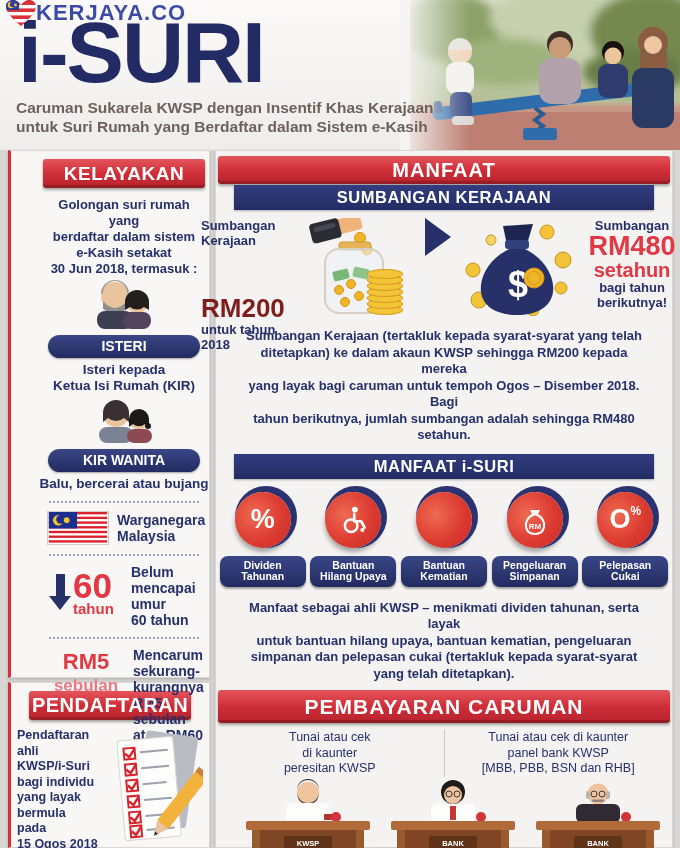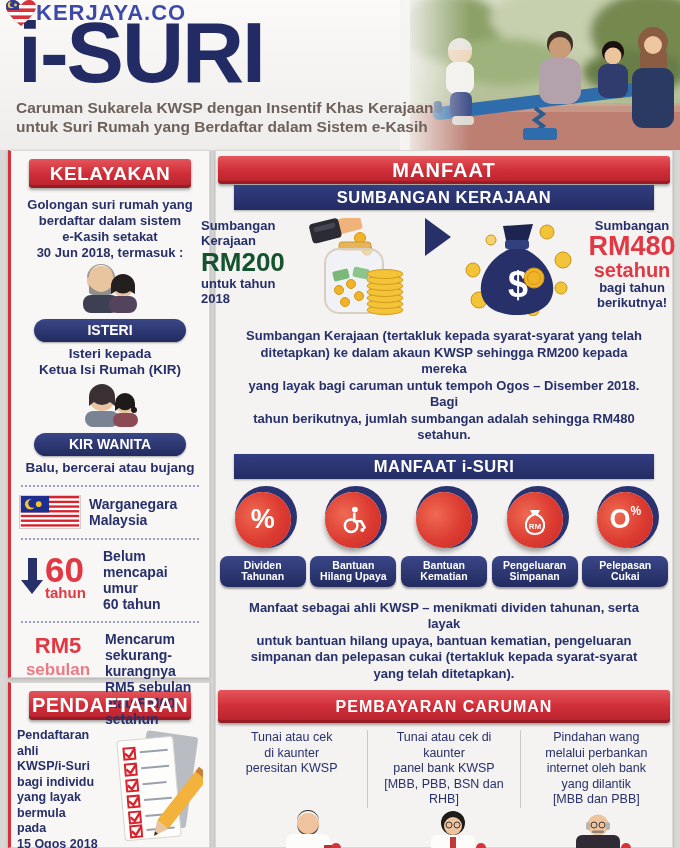--- a/index.html
+++ b/index.html
@@ -22,21 +22,21 @@
   .bar-red{background:linear-gradient(#e4555b 0%,#d02e38 50%,#b6232d 100%);color:#fff;
            font-weight:800;text-align:center;border-radius:3px;
            box-shadow:0 2px 3px rgba(0,0,0,.35), inset 0 -3px 0 rgba(0,0,0,.18);}
   .bar-navy{background:linear-gradient(#323d80,#232c63);color:#fff;font-weight:800;
             text-align:center;box-shadow:0 1px 2px rgba(0,0,0,.3);}
   .pre{white-space:pre-line;}
   
   .left-col{position:absolute;left:8px;top:150px;width:202px;}
   .panel{background:#f8f7f5;border:1px solid #dad8d4;border-left:3px solid #d6303a;
          box-shadow:0 1px 3px rgba(0,0,0,.2);}
-  .elig{height:528px;}
+  .elig{height:528px;padding-left:28px;}
   .reg{margin-top:4px;height:166px;}
   .left-bar{width:162px;height:29px;margin:8px auto 0;font-size:19px;line-height:29px;letter-spacing:.5px;}
   .intro{margin:9px 6px 0;font-size:13px;line-height:16px;font-weight:800;text-align:center;color:#27306b;}
   .pill{display:block;width:152px;height:23px;margin:2px auto 0;border-radius:12px;
         background:linear-gradient(#3a4687,#222b60);color:#fff;font-size:14px;line-height:23px;
         font-weight:800;text-align:center;box-shadow:0 1px 2px rgba(0,0,0,.35);}
   .gdesc{margin-top:4px;font-size:13.5px;line-height:16px;font-weight:800;text-align:center;}
   .divider{border-top:2px dotted #98a0bd;margin:9px 10px 0;}
   .crit-row{display:flex;align-items:center;gap:8px;margin:8px 8px 0;}
   .crit-text{font-size:14px;line-height:16px;font-weight:800;color:#27306b;}
@@ -52,39 +52,39 @@
   .rm5-unit{font-size:17px;font-weight:700;color:#ea7a85;line-height:18px;}
   .reg-row{display:flex;margin:8px 6px 0;gap:2px;}
   .reg-text{font-size:12.5px;line-height:15.5px;font-weight:800;color:#27306b;flex:1;}
   
   .right-col{position:absolute;left:215px;top:150px;width:458px;height:698px;
              background:#f4f3f1;border:1px solid #dad8d4;box-shadow:0 1px 3px rgba(0,0,0,.2);}
   .manfaat-bar{margin:5px 2px 0;height:28px;font-size:20px;line-height:28px;letter-spacing:1px;}
   .sub-bar{margin:1px 18px 0;height:25px;font-size:16.5px;line-height:25px;letter-spacing:.5px;}
   .gov-row{display:flex;align-items:flex-start;justify-content:center;gap:4px;margin-top:8px;height:100px;}
   .gov-left{width:92px;flex:none;font-size:13px;line-height:15px;font-weight:800;}
-  .gov-amount{font-size:26px;line-height:28px;font-weight:800;color:#14532d;}
+  .gov-amount{font-size:26px;line-height:28px;font-weight:800;color:#7f1d1d;margin-top:46px;}
   .gov-right{width:110px;flex:none;text-align:center;font-size:13px;line-height:15px;font-weight:800;}
   .gov-amount2{font-size:27px;line-height:27px;font-weight:800;color:#e23844;}
   .gov-setahun{font-size:20px;line-height:20px;font-weight:800;color:#e23844;}
   .tri-arrow{width:0;height:0;border-left:26px solid #273069;border-top:19px solid transparent;
              border-bottom:19px solid transparent;flex:none;margin:0 6px;}
   .para{margin:10px 28px 0;font-size:13px;line-height:16.5px;font-weight:800;text-align:center;color:#27306b;}
   .icons-row{display:flex;justify-content:space-evenly;margin-top:9px;}
   .bitem{width:88px;text-align:center;}
   .bicon{position:relative;width:56px;height:56px;margin:4px auto 8px;border-radius:50%;
          background:radial-gradient(circle at 35% 40%,#ef6a52 0%,#dc3b31 55%,#c52a28 100%);
          box-shadow:3px -3px 0 3px #2a3270,0 4px 5px rgba(0,0,0,.35);
          display:flex;align-items:center;justify-content:center;}
   .bicon .glyph{color:#fff;font-size:27px;font-weight:800;}
   .bicon .glyph small{font-size:12px;font-weight:800;vertical-align:top;}
   .pill-label{display:flex;align-items:center;justify-content:center;width:86px;height:31px;margin:0 auto;
         border-radius:8px;background:linear-gradient(#3a4687,#222b60);color:#fff;font-size:10.5px;
         line-height:11.5px;font-weight:800;box-shadow:0 2px 2px rgba(0,0,0,.35);}
-  .pay-bar{margin:8px 2px 0;height:33px;font-size:16px;line-height:33px;letter-spacing:1px;}
+  .pay-bar{margin:8px 2px 0;height:33px;font-size:21px;line-height:33px;letter-spacing:1px;}
   .methods{display:flex;margin-top:7px;}
   .method{flex:1;padding:0 6px;font-size:12.5px;line-height:15.5px;font-weight:400;text-align:center;color:#27306b;}
   .method+.method{border-left:1px solid #c9c8c6;}
   .counters{display:block;margin:2px auto 0;}
   .sal-bar{margin:4px 2px 0;height:24px;font-size:18px;line-height:24px;letter-spacing:1px;}
 </style>
 </head>
 <body>
 
 <div class="poster">
@@ -443,25 +443,20 @@
 
     <div class="bar-red pay-bar">PEMBAYARAN CARUMAN</div>
 
     <div class="methods">
       <div class="method pre">Tunai atau cek
 di kaunter
 peresitan KWSP</div>
       <div class="method pre">Tunai atau cek di kaunter
 panel bank KWSP
 [MBB, PBB, BSN dan RHB]</div>
-      <div class="method pre">Pindahan wang
-melalui perbankan
-internet oleh bank
-yang dilantik
-[MBB dan PBB]</div>
     </div>
 
     <svg class="counters" width="440" height="80" viewBox="0 0 440 80">
       <ellipse cx="220" cy="74" rx="208" ry="6" fill="#c9c8c6"></ellipse>
 
       <g>
         <circle cx="84" cy="14" r="11" fill="#eec39d"></circle>
         <path d="M73 12 a11 11 0 0 1 22 0 l0 -1 a11 11 0 0 0 -22 0 z" fill="#2c2620"></path>
         <path d="M73 13 a11 11 0 0 0 22 0 q0 12 -11 12 q-11 0 -11 -12 z" fill="#2c2620" opacity=".85"></path>
         <rect x="62" y="24" width="44" height="20" rx="6" fill="#fdfdfb"></rect>

